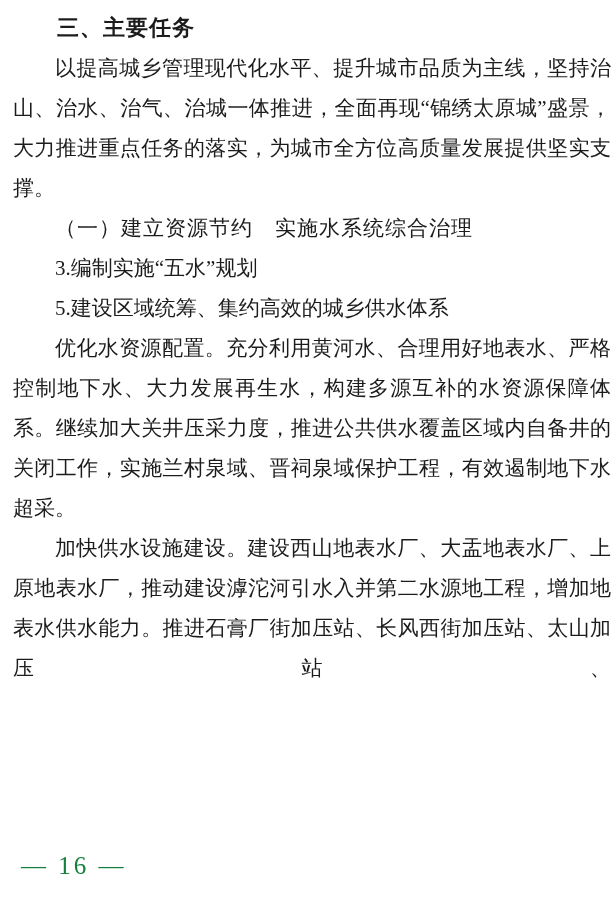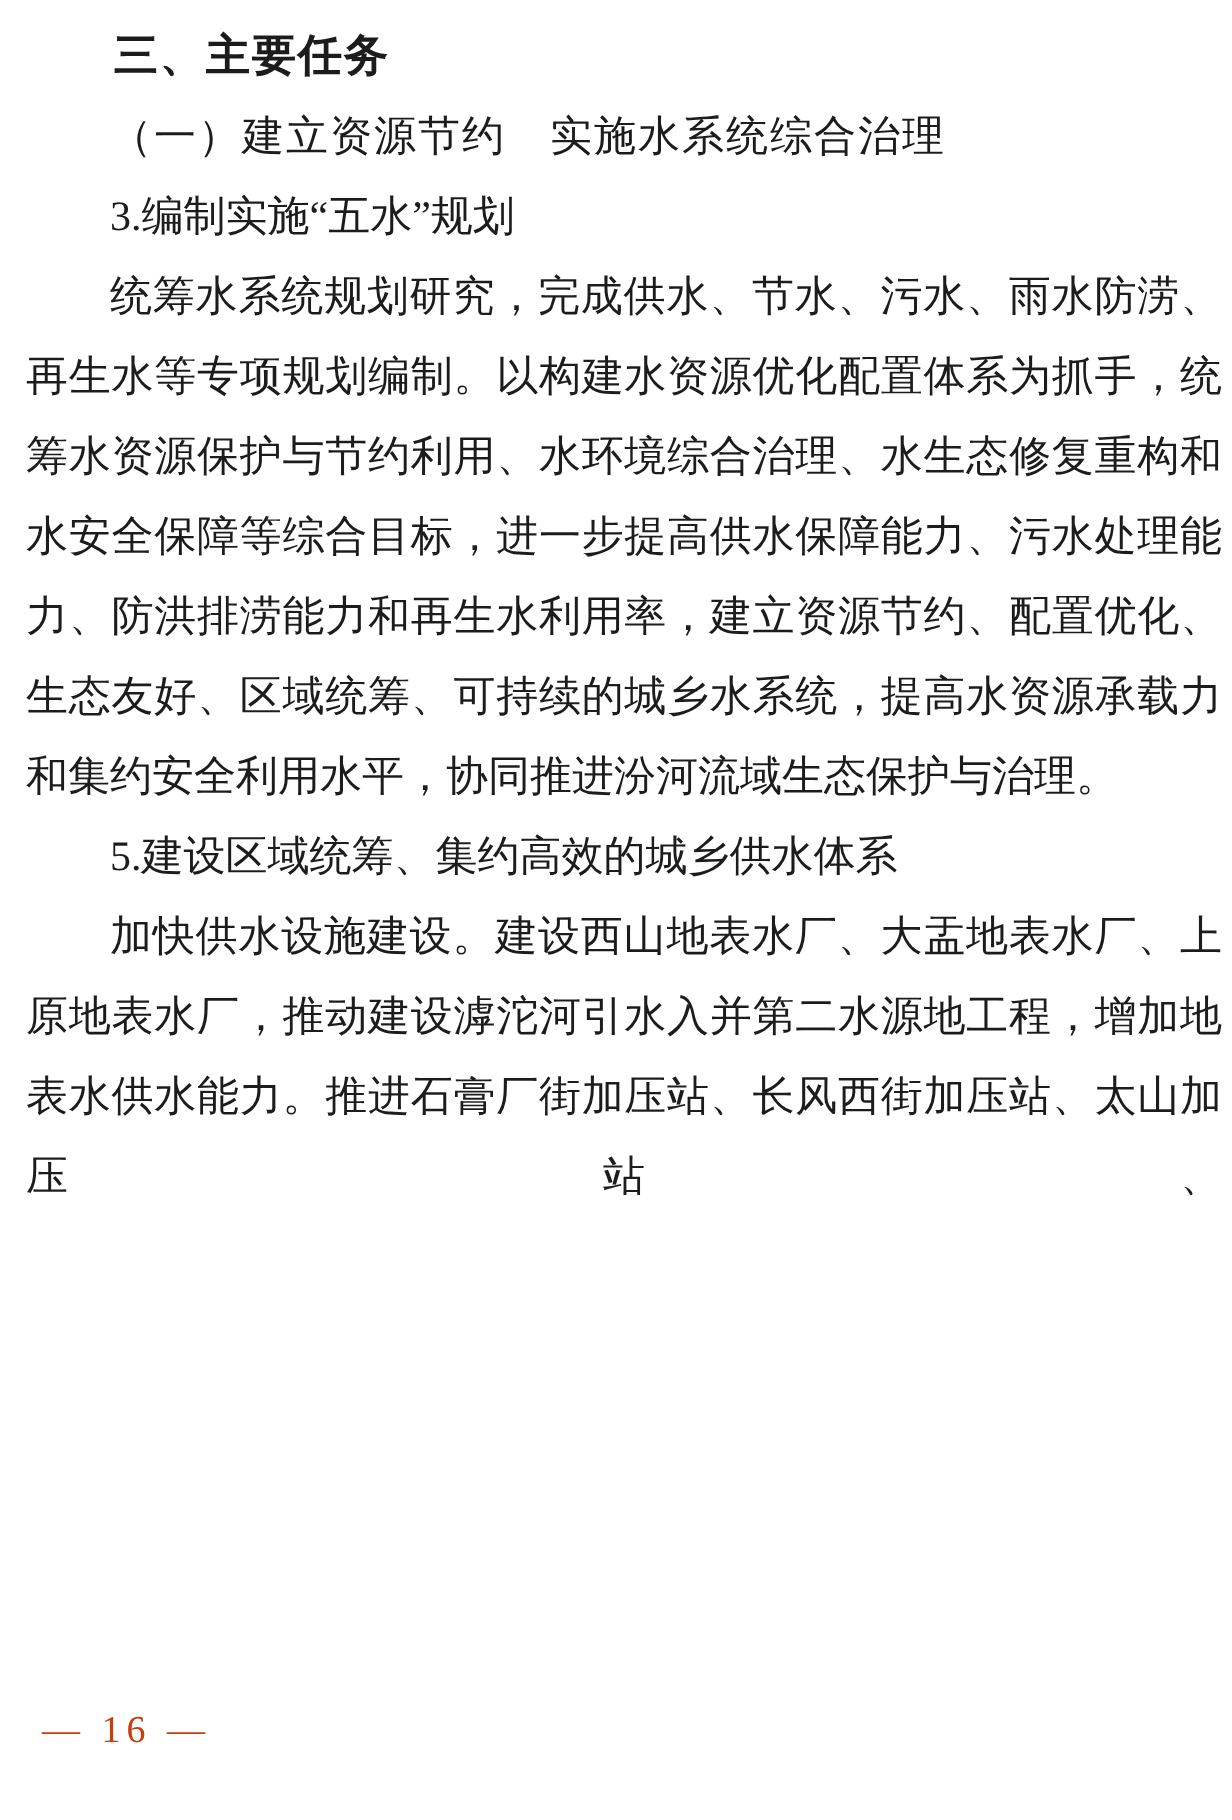--- a/index.html
+++ b/index.html
@@ -45,40 +45,41 @@
     text-justify: inter-character;
     text-indent: 2em;
   }
   .justify-last {
     text-align-last: justify;
   }
   .footer {
     position: absolute;
     left: 21px;
     top: 852px;
-    font-size: 19px;
+    font-size: 25px;
     line-height: 28px;
     letter-spacing: 3px;
-    color: #c2410c;
+    color: #15803d;
   }
 </style>
 </head>
 <body>
 
 <div class="page">
 
   <h1 class="h1">三、主要任务</h1>
 
+  <p class="para">以提高城乡管理现代化水平、提升城市品质为主线，坚持治山、治水、治气、治城一体推进，全面再现“锦绣太原城”盛景，大力推进重点任务的落实，为城市全方位高质量发展提供坚实支撑。</p>
 
   <h2 class="h2">（一）建立资源节约　实施水系统综合治理</h2>
 
   <h3 class="h3">3.编制实施“五水”规划</h3>
 
-  <p class="para">统筹水系统规划研究，完成供水、节水、污水、雨水防涝、再生水等专项规划编制。以构建水资源优化配置体系为抓手，统筹水资源保护与节约利用、水环境综合治理、水生态修复重构和水安全保障等综合目标，进一步提高供水保障能力、污水处理能力、防洪排涝能力和再生水利用率，建立资源节约、配置优化、生态友好、区域统筹、可持续的城乡水系统，提高水资源承载力和集约安全利用水平，协同推进汾河流域生态保护与治理。</p>
 
   <h3 class="h3">5.建设区域统筹、集约高效的城乡供水体系</h3>
 
+  <p class="para">优化水资源配置。充分利用黄河水、合理用好地表水、严格控制地下水、大力发展再生水，构建多源互补的水资源保障体系。继续加大关井压采力度，推进公共供水覆盖区域内自备井的关闭工作，实施兰村泉域、晋祠泉域保护工程，有效遏制地下水超采。</p>
 
   <p class="para justify-last">加快供水设施建设。建设西山地表水厂、大盂地表水厂、上原地表水厂，推动建设滹沱河引水入并第二水源地工程，增加地表水供水能力。推进石膏厂街加压站、长风西街加压站、太山加压站、</p>
 
   <div class="footer">— 16 —</div>
 
 </div>
 
 </body></html>

